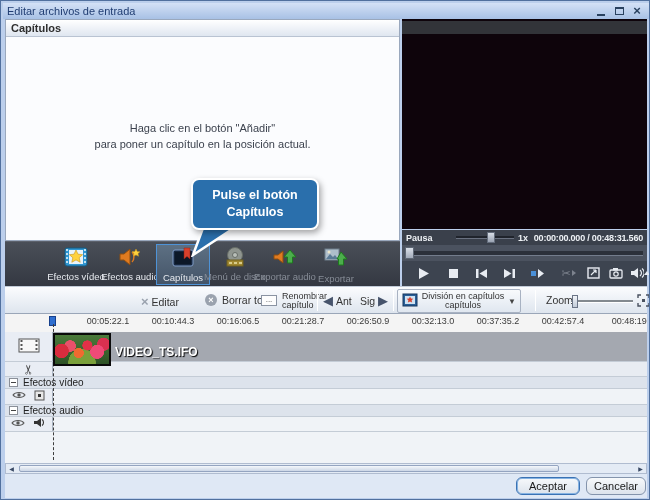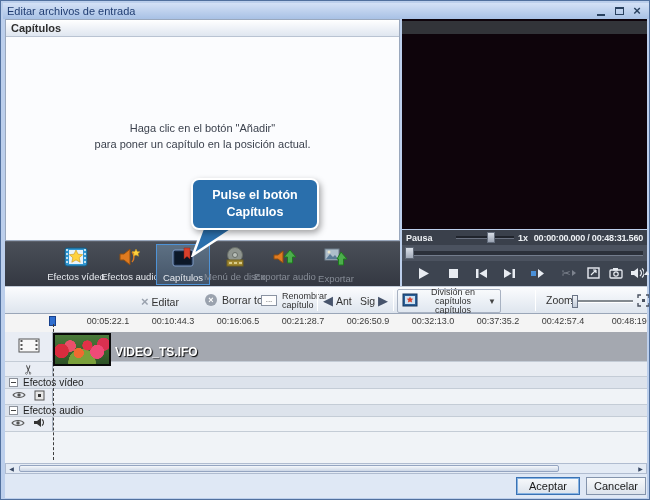--- a/index.html
+++ b/index.html
@@ -55,21 +55,21 @@
 
   
   #chapter-toolbar{left:4px;top:285px;width:642px;height:28px;background:linear-gradient(#fbfcfe,#dee5ee);border-top:1px solid #c2cbd8;border-bottom:1px solid #9aa6b8;}
   .ct{position:absolute;font-size:10.5px;color:#333;}
   .ct-sep{position:absolute;top:3px;width:1px;height:21px;background:#c3cad4;border-right:1px solid #fff;}
   .plus{font-size:15px;font-weight:bold;color:#1a1a1a;}
   .gray-x{font-size:13px;font-weight:bold;color:#9aa2ae;}
   .circle-x{width:12px;height:12px;border-radius:50%;background:#9aa2ae;color:#fff;font-size:9px;font-weight:bold;display:flex;align-items:center;justify-content:center;}
   .two-line{font-size:9px;line-height:9px;color:#333;}
   .nav-arrow{font-size:13px;color:#46536b;}
-  #split-btn{left:392px;top:2px;width:104px;height:24px;border:1px solid #a8b2c2;border-radius:2px;background:linear-gradient(#f8fafc,#e0e7f0);display:flex;align-items:center;}
+  #split-btn{left:392px;top:2px;width:124px;height:24px;border:1px solid #a8b2c2;border-radius:2px;background:linear-gradient(#f8fafc,#e0e7f0);display:flex;align-items:center;}
   #zoom-groove{left:566px;top:13px;width:62px;height:3px;background:#83898f;border-bottom:1px solid #fff;}
   #zoom-handle{left:567px;top:8px;width:6px;height:13px;background:linear-gradient(#f2f5f9,#c2cbd8);border:1px solid #6a7486;}
 
   
   #timeline{left:4px;top:313px;width:642px;height:149px;background:#f0f3f7;overflow:hidden;}
   #ruler{left:0;top:0;width:642px;height:35px;background:#f4f4f4;border-bottom:1px solid #c6c6c6;}
   .tick{position:absolute;top:2px;transform:translateX(-50%);font-size:9px;color:#3a3a3a;white-space:nowrap;}
   #ruler-dots{position:absolute;left:48px;right:0;bottom:2px;height:2px;background:repeating-linear-gradient(90deg,#5a5a5a 0 1px,transparent 1px 5px);}
   #pos-flag{left:44px;top:2px;width:7px;height:10px;background:#2f6fd0;border:1px solid #17408c;}
   #playhead{left:48px;top:10px;bottom:3px;width:0;border-left:1px dashed #3c3c3c;z-index:5;}
@@ -98,21 +98,21 @@
   #clip-label{position:absolute;left:62px;bottom:2px;color:#fff;font-size:12px;font-weight:bold;text-shadow:1px 1px 1px #000;}
   .scissors{font-size:13px;color:#444;display:inline-block;transform:rotate(270deg);}
 
   
   #hscroll{left:4px;top:462px;width:642px;height:11px;background:#e4ebf5;border:1px solid #b0bcd0;}
   .hs-arrow{position:absolute;top:0;width:11px;height:9px;display:flex;align-items:center;justify-content:center;font-size:6px;color:#3a4a66;}
   #hs-thumb{position:absolute;left:13px;top:1px;width:540px;height:7px;background:linear-gradient(#f4f7fb,#ccd6e6);border:1px solid #94a4c0;border-radius:2px;}
 
   
   #footer{left:4px;top:473px;width:642px;height:24px;background:#dfe8f5;}
-  .btn{position:absolute;top:3px;height:18px;background:linear-gradient(#f7f9fb,#dce3ec);border:1px solid #8494ac;border-radius:0;font-size:11px;color:#1a1a1a;display:flex;align-items:center;justify-content:center;}
+  .btn{position:absolute;top:3px;height:18px;background:linear-gradient(#f7f9fb,#dce3ec);border:1px solid #8494ac;border-radius:6px;font-size:11px;color:#1a1a1a;display:flex;align-items:center;justify-content:center;}
   #btn-ok{left:511px;width:64px;border-color:#3a72b4;box-shadow:0 0 0 1px #86b3e2 inset;}
   #btn-cancel{left:581px;width:60px;}
 </style>
 </head>
 <body>
 
 <div id="win">
 
   <div id="titlebar" class="abs">
     <span id="title">Editar archivos de entrada</span>

